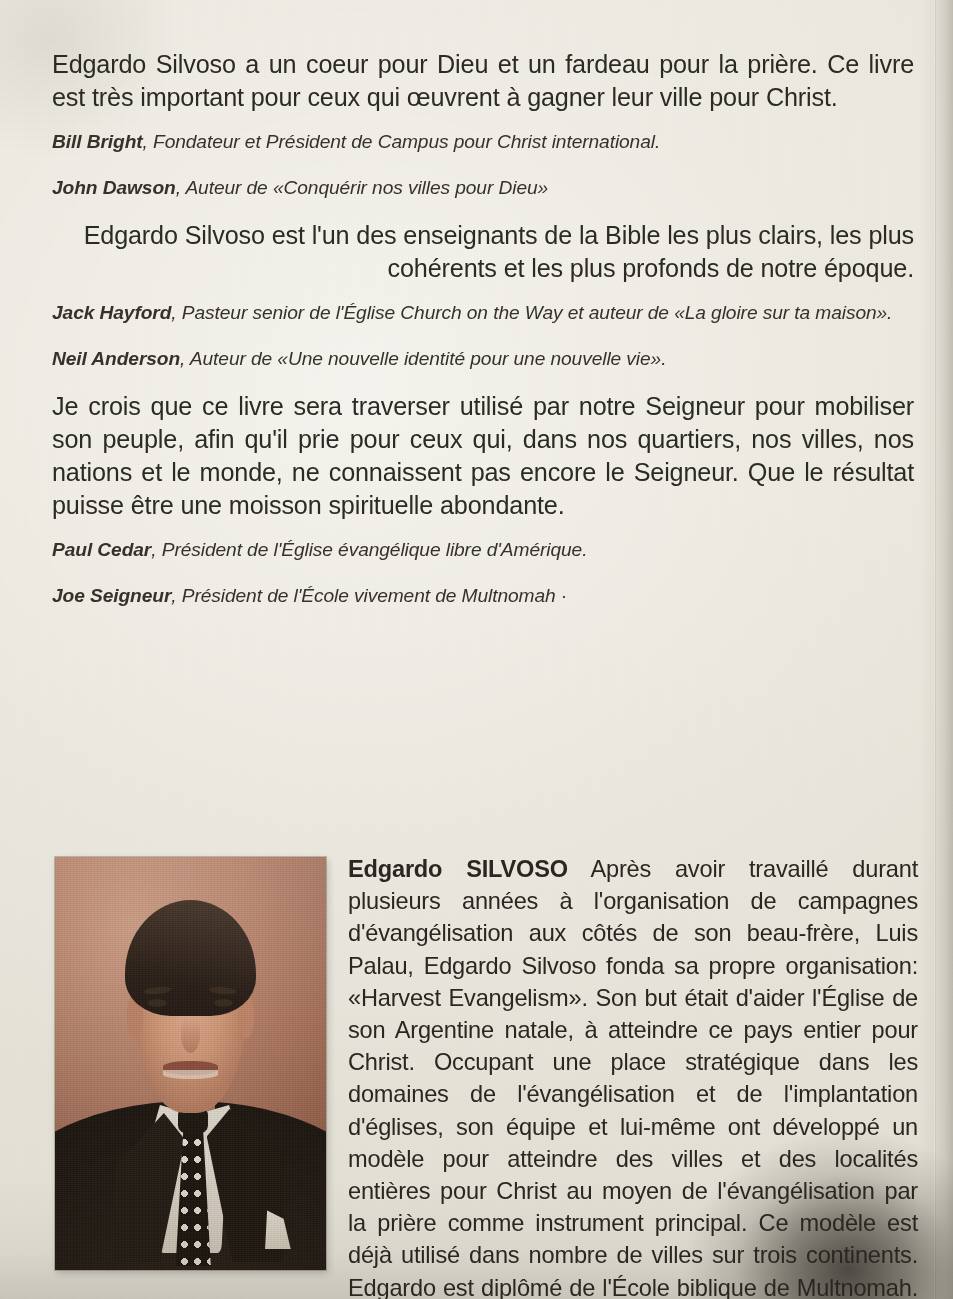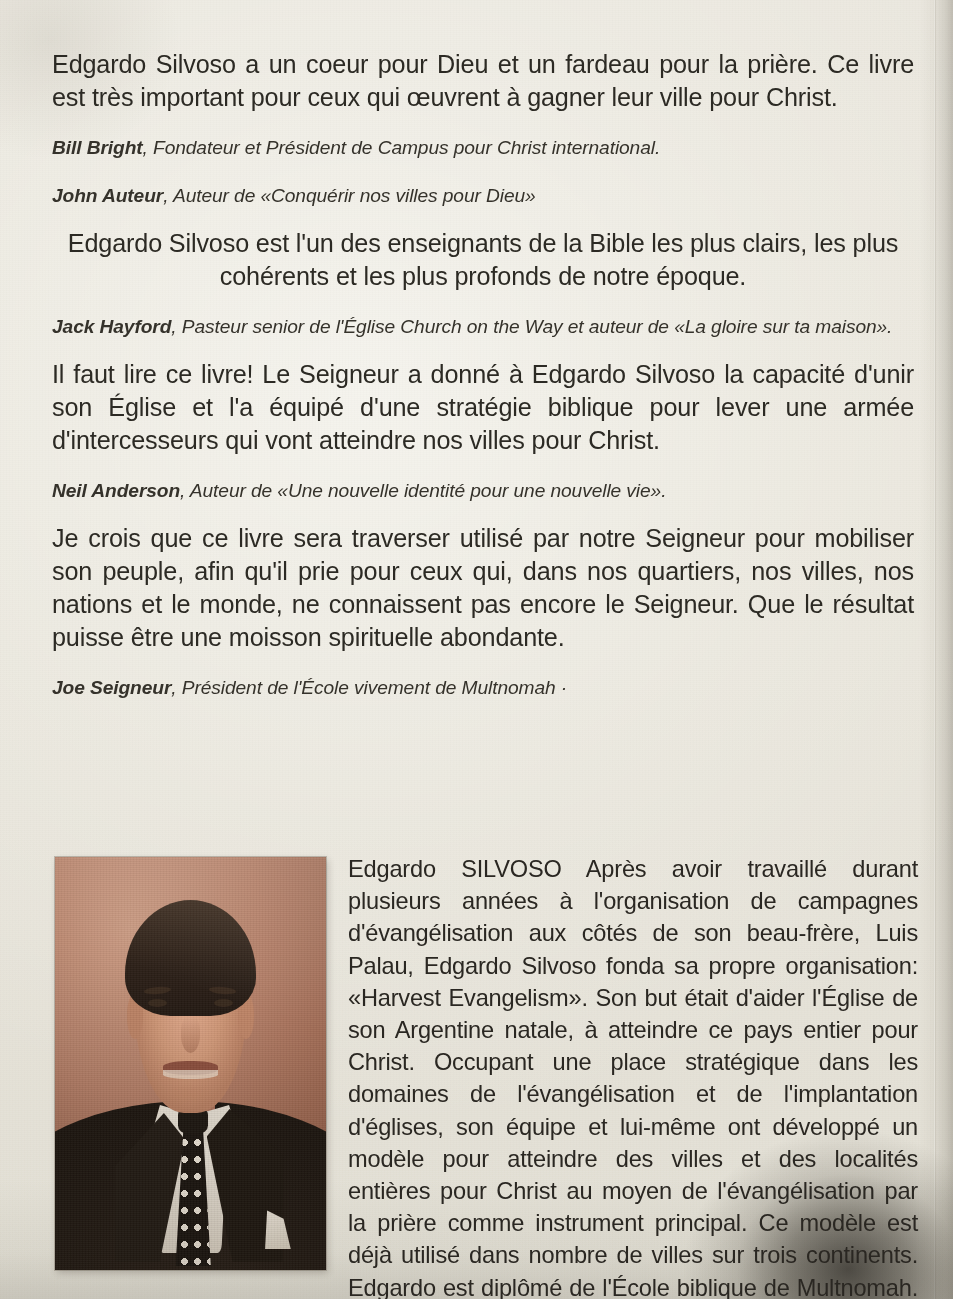--- a/index.html
+++ b/index.html
@@ -104,24 +104,24 @@
 
   .quote {
     margin: 0;
     font-size: 25.2px;
     line-height: 33px;
     letter-spacing: -0.15px;
     color: #2c2a24;
     text-align: justify;
     text-justify: inter-word;
   }
-  .quote.ragged { text-align: center; }
+  .quote.ragged { text-align: right; }
 
   .attrib {
-    margin: 19px 0 0 0;
+    margin: 13px 0 0 0;
     font-size: 19.2px;
     line-height: 29px;
     font-style: italic;
     color: #35322b;
     letter-spacing: -0.1px;
   }
   .attrib .who {
     font-weight: bold;
     font-style: italic;
   }
@@ -367,21 +367,21 @@
   .bio p {
     margin: 0;
     font-size: 23.6px;
     line-height: 32.2px;
     letter-spacing: -0.2px;
     color: #2a2722;
     text-align: justify;
     text-justify: inter-word;
   }
   .bio .name {
-    font-weight: normal;
+    font-weight: bold;
   }
 </style>
 </head>
 <body>
 
 <div class="page">
 
   <div class="paper-base"></div>
   <div class="paper-tint"></div>
   <div class="grain"></div>
@@ -394,35 +394,35 @@
   <div class="content">
 
     <div class="endorsements">
 
       <div class="endorsement">
         <p class="quote">Edgardo Silvoso a un coeur pour Dieu et un fardeau pour la prière. Ce livre est très important pour ceux qui œuvrent à gagner leur ville pour Christ.</p>
         <p class="attrib"><span class="who">Bill Bright</span><span>, Fondateur et Président de Campus pour Christ international.</span></p>
       </div>
 
       <div class="endorsement">
-        <p class="attrib"><span class="who">John Auteur</span><span>, Auteur de «Conquérir nos villes pour Dieu»</span></p>
+        <p class="attrib"><span class="who">John Dawson</span><span>, Auteur de «Conquérir nos villes pour Dieu»</span></p>
       </div>
 
       <div class="endorsement">
         <p class="quote ragged">Edgardo Silvoso est l'un des enseignants de la Bible les plus clairs, les plus cohérents et les plus profonds de notre époque.</p>
         <p class="attrib"><span class="who">Jack Hayford</span><span>, Pasteur senior de l'Église Church on the Way et auteur de «La gloire sur ta maison».</span></p>
       </div>
 
       <div class="endorsement">
-        <p class="quote">Il faut lire ce livre! Le Seigneur a donné à Edgardo Silvoso la capacité d'unir son Église et l'a équipé d'une stratégie biblique pour lever une armée d'intercesseurs qui vont atteindre nos villes pour Christ.</p>
         <p class="attrib"><span class="who">Neil Anderson</span><span>, Auteur de «Une nouvelle identité pour une nouvelle vie».</span></p>
       </div>
 
       <div class="endorsement">
         <p class="quote">Je crois que ce livre sera traverser utilisé par notre Seigneur pour mobiliser son peuple, afin qu'il prie pour ceux qui, dans nos quartiers, nos villes, nos nations et le monde, ne connaissent pas encore le Seigneur. Que le résultat puisse être une moisson spirituelle abondante.</p>
+        <p class="attrib"><span class="who">Paul Cedar</span><span>, Président de l'Église évangélique libre d'Amérique.</span></p>
       </div>
 
       <div class="endorsement">
         <p class="attrib"><span class="who">Joe Seigneur</span><span>, Président de l'École vivement de Multnomah ·</span></p>
       </div>
 
     </div>
 
     <div class="author-block">
 

